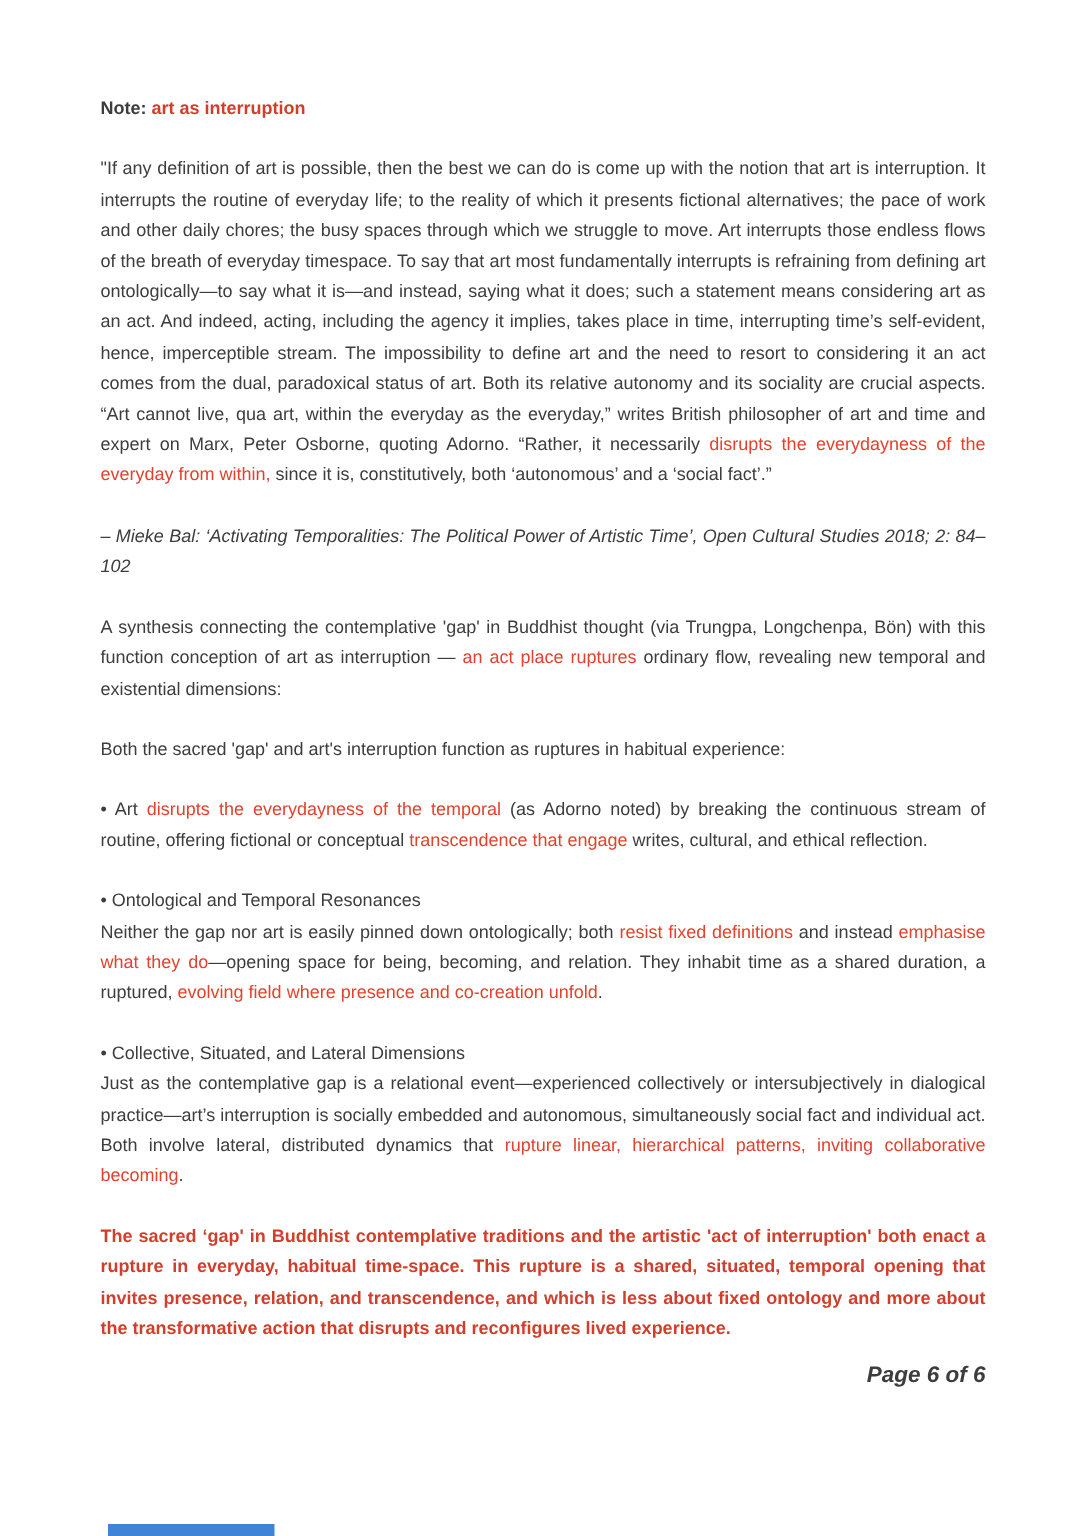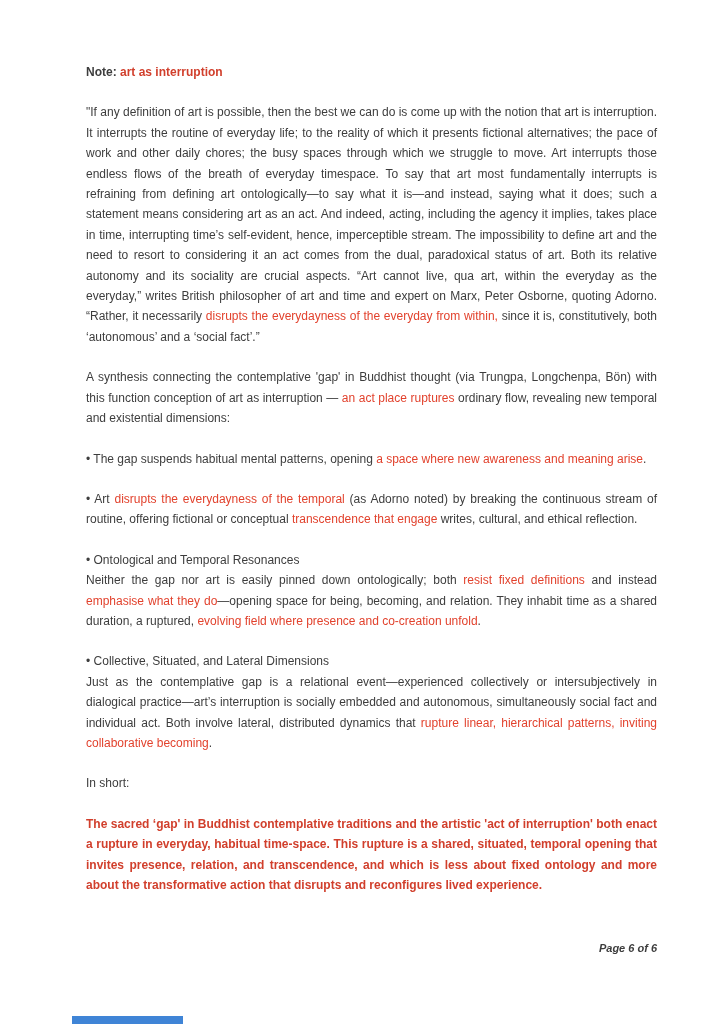--- a/index.html
+++ b/index.html
@@ -11,64 +11,64 @@
     width: 724px;
     height: 1024px;
     position: relative;
     overflow: hidden;
     font-family: "Liberation Sans", "DejaVu Sans", sans-serif;
     color: var(--body_text, #3d3d3d);
   }
   .page {
     position: absolute;
     inset: 0;
-    padding: 62px 67px 0 86px;
+    padding: 62px 67px 0 67px;
     box-sizing: border-box;
   }
   .content {
     font-size: 12px;
     line-height: 20.4px;
   }
   .block { margin: 0 0 20px 0; }
   .heading { font-weight: 700; }
   .justify { text-align: justify; }
   .citation { font-style: italic; text-align: justify; }
   span.bold { font-weight: 700; }
   span.red { color: var(--accent_red, #e2422d); }
   span.boldred { color: var(--bold_red, #d13f2c); font-weight: 700; }
   .footer {
     position: absolute;
     right: 67px;
-    top: 942px;
-    font-size: 11px;
+    top: 908px;
+    font-size: 15px;
     font-style: italic;
     font-weight: 700;
     color: #3d3d3d;
   }
   .bottom-bar {
     position: absolute;
     left: 72px;
     bottom: 0;
     width: 111px;
     height: 8px;
     background: var(--bottom_bar_blue, #3f84d6);
   }
 </style>
 </head>
 <body>
 
 <div class="page">
   <div class="content">
       <div class="block heading"><span class="bold">Note: </span><span class="boldred">art as interruption</span></div>
       <div class="block justify"><span>"If any definition of art is possible, then the best we can do is come up with the notion that art is interruption. It interrupts the routine of everyday life; to the reality of which it presents fictional alternatives; the pace of work and other daily chores; the busy spaces through which we struggle to move. Art interrupts those endless flows of the breath of everyday timespace. To say that art most fundamentally interrupts is refraining from defining art ontologically—to say what it is—and instead, saying what it does; such a statement means considering art as an act. And indeed, acting, including the agency it implies, takes place in time, interrupting time’s self-evident, hence, imperceptible stream. The impossibility to define art and the need to resort to considering it an act comes from the dual, paradoxical status of art. Both its relative autonomy and its sociality are crucial aspects. “Art cannot live, qua art, within the everyday as the everyday,” writes British philosopher of art and time and expert on Marx, Peter Osborne, quoting Adorno. “Rather, it necessarily </span><span class="red">disrupts the everydayness of the everyday from within,</span><span> since it is, constitutively, both ‘autonomous’ and a ‘social fact’.”</span></div>
+      <div class="block citation"><span>– Mieke Bal: ‘Activating Temporalities: The Political Power of Artistic Time’, Open Cultural Studies 2018; 2: 84–102</span></div>
       <div class="block justify"><span>A synthesis connecting the contemplative 'gap' in Buddhist thought (via Trungpa, Longchenpa, Bön) with this function conception of art as interruption — </span><span class="red">an act place ruptures</span><span> ordinary flow, revealing new temporal and existential dimensions:</span></div>
-      <div class="block justify"><span>• The gap suspends habitual mental patterns, opening </span><span class="red">a space where new awareness and meaning arise</span><span>.</span></div>
+      <div class="block justify"><span>Both the sacred 'gap' and art's interruption function as ruptures in habitual experience:</span></div>
       <div class="block justify"><span>• Art </span><span class="red">disrupts the everydayness of the temporal</span><span> (as Adorno noted) by breaking the continuous stream of routine, offering fictional or conceptual </span><span class="red">transcendence that engage</span><span> writes, cultural, and ethical reflection.</span></div>
       <div class="block justify"><span>• Ontological and Temporal Resonances</span><br><span>Neither the gap nor art is easily pinned down ontologically; both </span><span class="red">resist fixed definitions</span><span> and instead </span><span class="red">emphasise what they do</span><span>—opening space for being, becoming, and relation. They inhabit time as a shared duration, a ruptured, </span><span class="red">evolving field where presence and co-creation unfold</span><span>.</span></div>
       <div class="block justify"><span>• Collective, Situated, and Lateral Dimensions</span><br><span>Just as the contemplative gap is a relational event—experienced collectively or intersubjectively in dialogical practice—art’s interruption is socially embedded and autonomous, simultaneously social fact and individual act. Both involve lateral, distributed dynamics that </span><span class="red">rupture linear, hierarchical patterns, inviting collaborative becoming</span><span>.</span></div>
-      <div class="block"><span>In short:</span></div>
       <div class="block justify"><span class="boldred">The sacred ‘gap' in Buddhist contemplative traditions and the artistic 'act of interruption' both enact a rupture in everyday, habitual time-space. This rupture is a shared, situated, temporal opening that invites presence, relation, and transcendence, and which is less about fixed ontology and more about the transformative action that disrupts and reconfigures lived experience.</span></div>
     </div>
 </div>
 
 <div class="footer">Page 6 of 6</div>
 
 <div class="bottom-bar"></div>
 
 </body></html>

